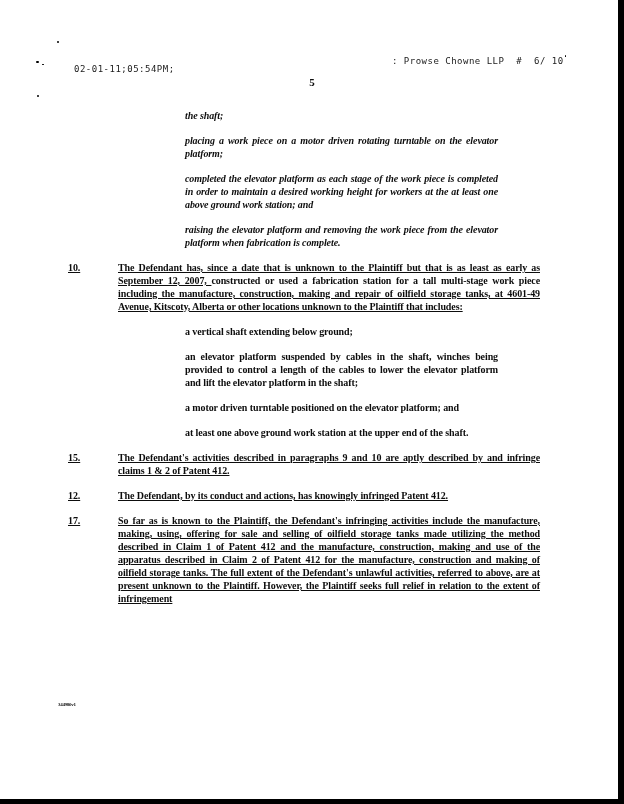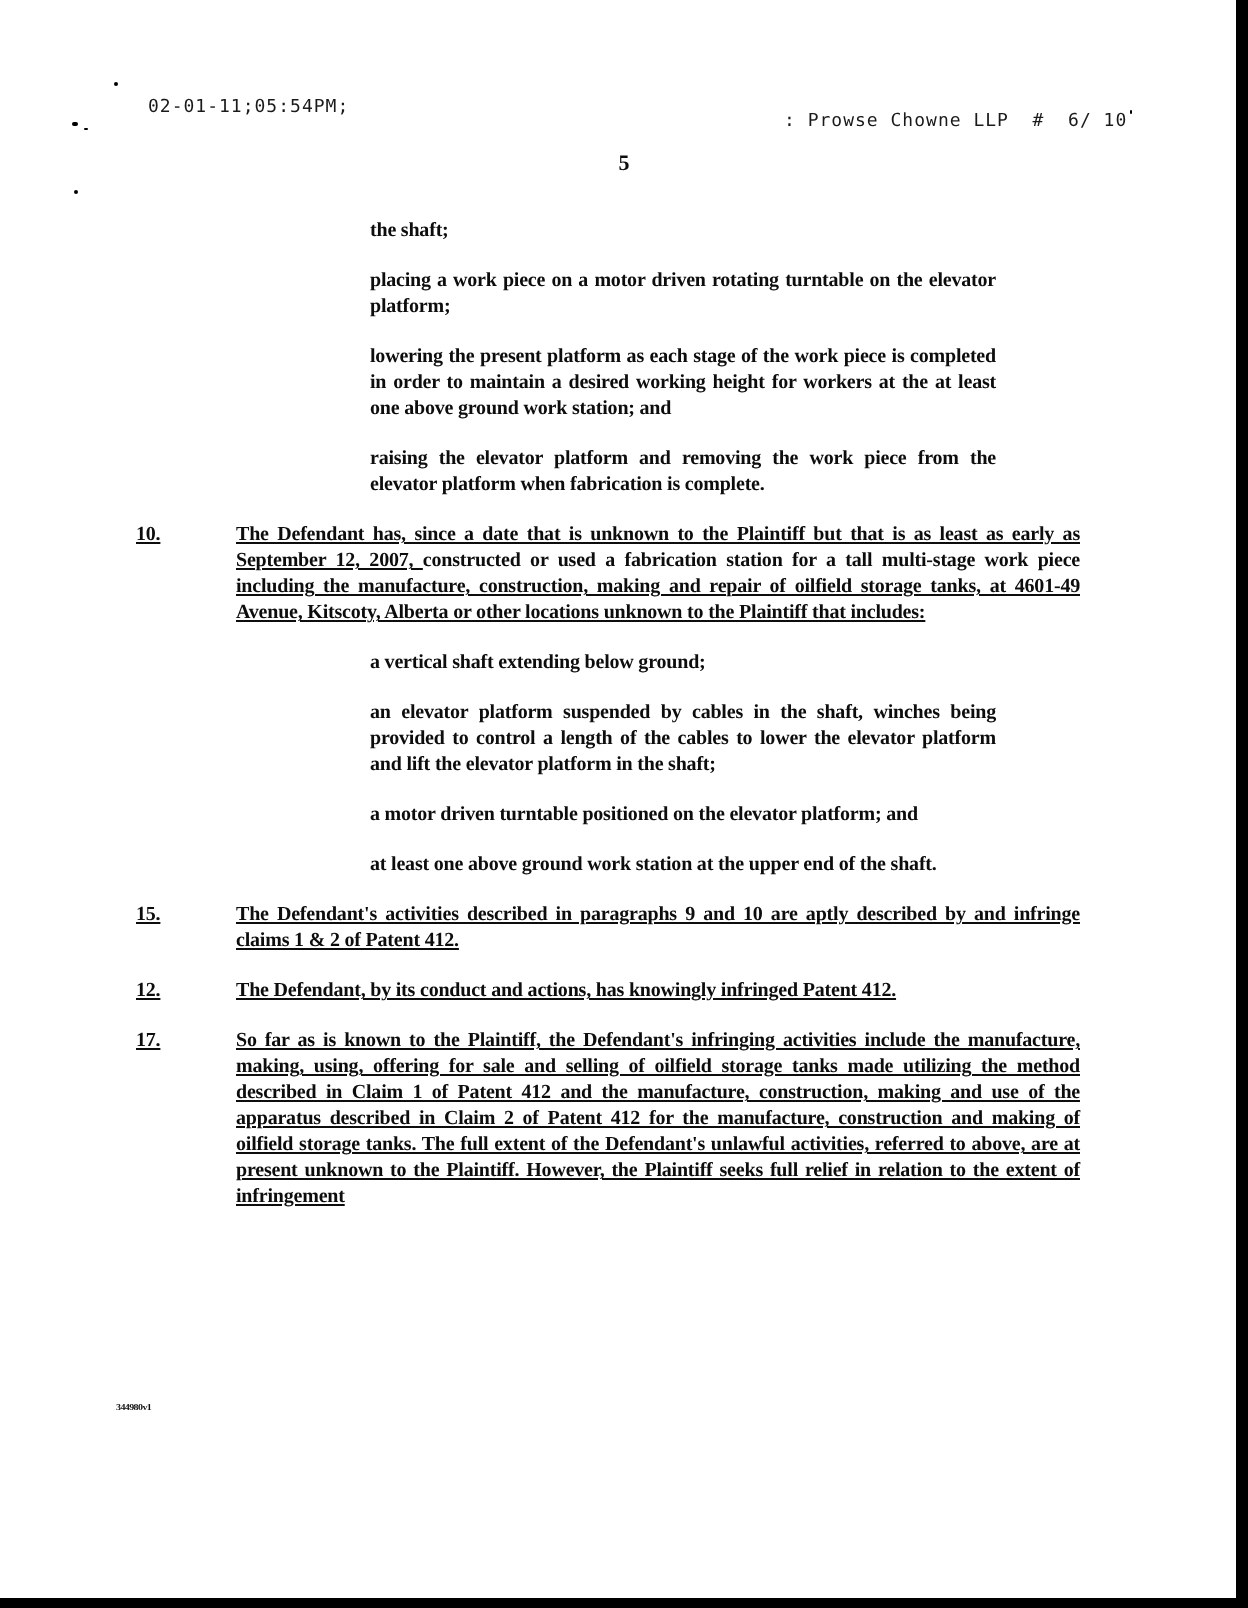--- a/index.html
+++ b/index.html
@@ -13,21 +13,21 @@
   }
   
   .fax-line{
     position:absolute;
     font-family:"DejaVu Sans Mono", monospace;
     font-size:9px;
     color:#1a1a1a;
     letter-spacing:0.5px;
     white-space:pre;
   }
-  #fax-time{left:74px;top:49px;}
+  #fax-time{left:74px;top:64px;}
   #fax-sender{left:392px;top:56px;text-align:center;}
   
   .page-num{
     position:absolute;
     left:0;right:0;top:76px;
     text-align:center;
     font-size:11px;
     font-weight:bold;
   }
   
@@ -37,20 +37,21 @@
     width:624px;
     font-size:10px;
     line-height:13px;
     font-weight:bold;
     letter-spacing:-0.1px;
   }
   .step{
     margin:0 0 12px 185px;
     width:313px;
     text-align:justify;
+    font-style:italic;
   }
   .para{
     position:relative;
     margin:0 0 12px 118px;
     width:422px;
     text-align:justify;
   }
   .para .num{
     position:absolute;
     left:-50px;top:0;
@@ -95,21 +96,21 @@
 
 <div id="fax-time" class="fax-line">02-01-11;05:54PM;</div>
 <div id="fax-sender" class="fax-line">: Prowse Chowne LLP  #  6/ 10</div>
 
 <div class="page-num">5</div>
 
 <div class="doc">
 
   <p class="step">the shaft;</p>
   <p class="step">placing a work piece on a motor driven rotating turntable on the elevator platform;</p>
-  <p class="step">lowering the present platform as each stage of the work piece is completed in order to maintain a desired working height for workers at the at least one above ground work station; and</p>
+  <p class="step">completed the elevator platform as each stage of the work piece is completed in order to maintain a desired working height for workers at the at least one above ground work station; and</p>
   <p class="step">raising the elevator platform and removing the work piece from the elevator platform when fabrication is complete.</p>
 
   <div class="para">
     <span class="num">10.</span>
     <span class="u">The Defendant has, since a date that is unknown to the Plaintiff but that is as least as early as September 12, 2007, </span><span>constructed or used a fabrication station for a tall multi-stage work piece </span><span class="u">including the manufacture, construction, making and repair of oilfield storage tanks, at 4601-49 Avenue, Kitscoty, Alberta or other locations unknown to the Plaintiff that includes:</span>
   </div>
 
   <div class="para">
     <p class="sub-u">a vertical shaft extending below ground;</p>
     <p class="sub-u">an elevator platform suspended by cables in the shaft, winches being provided to control a length of the cables to lower the elevator platform and lift the elevator platform in the shaft;</p>

